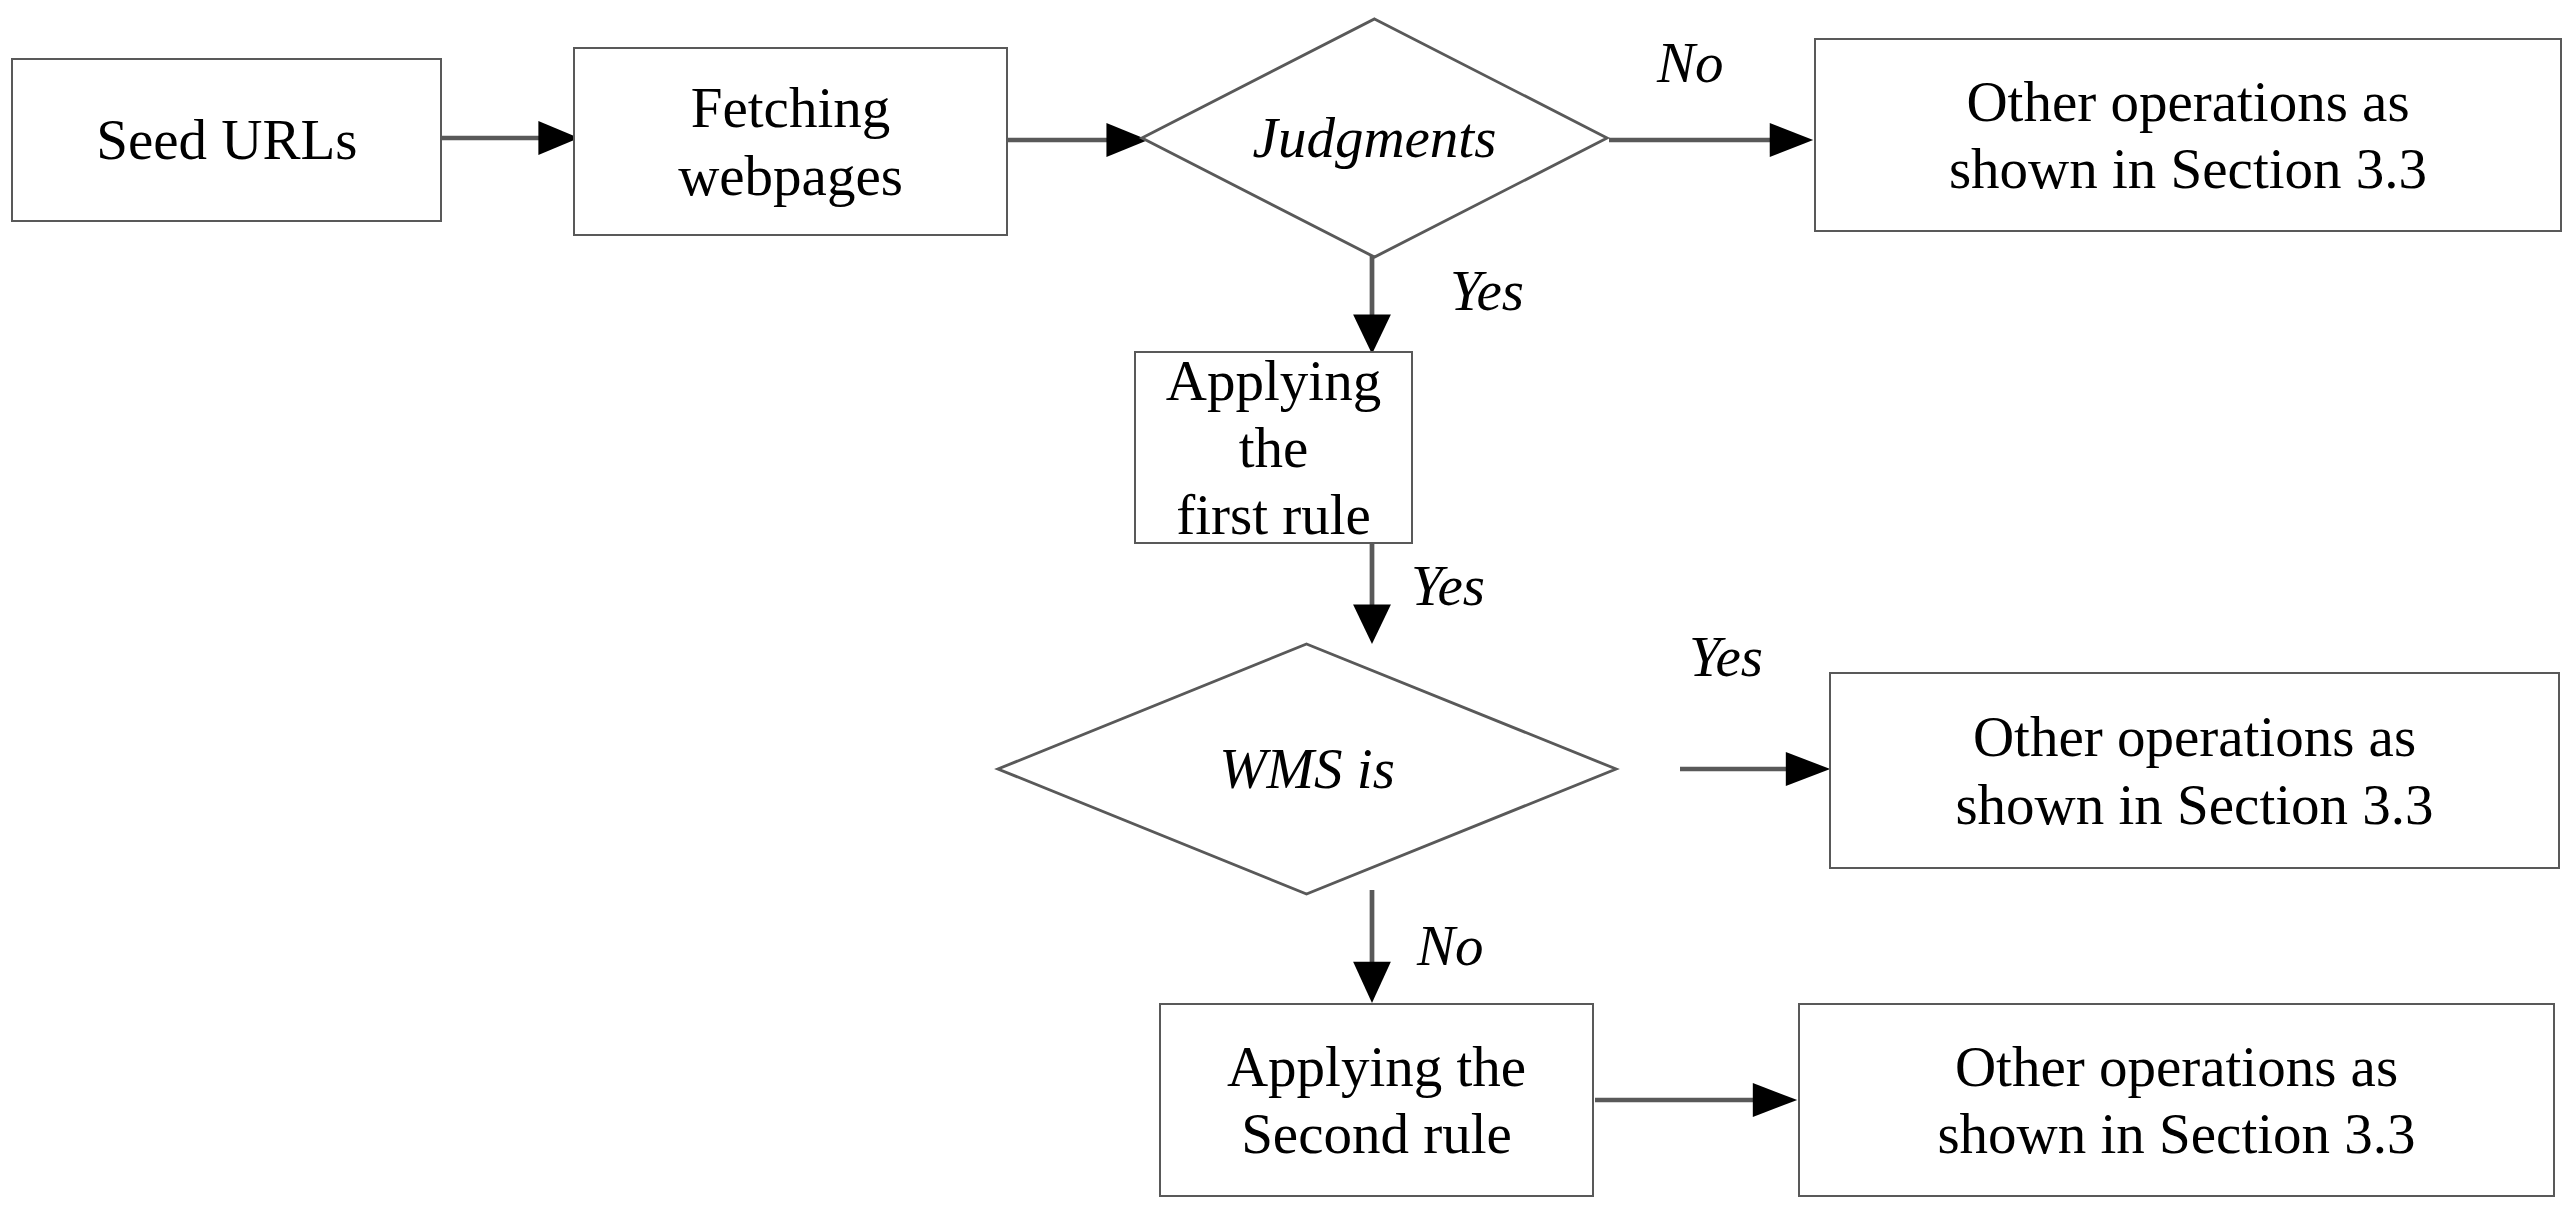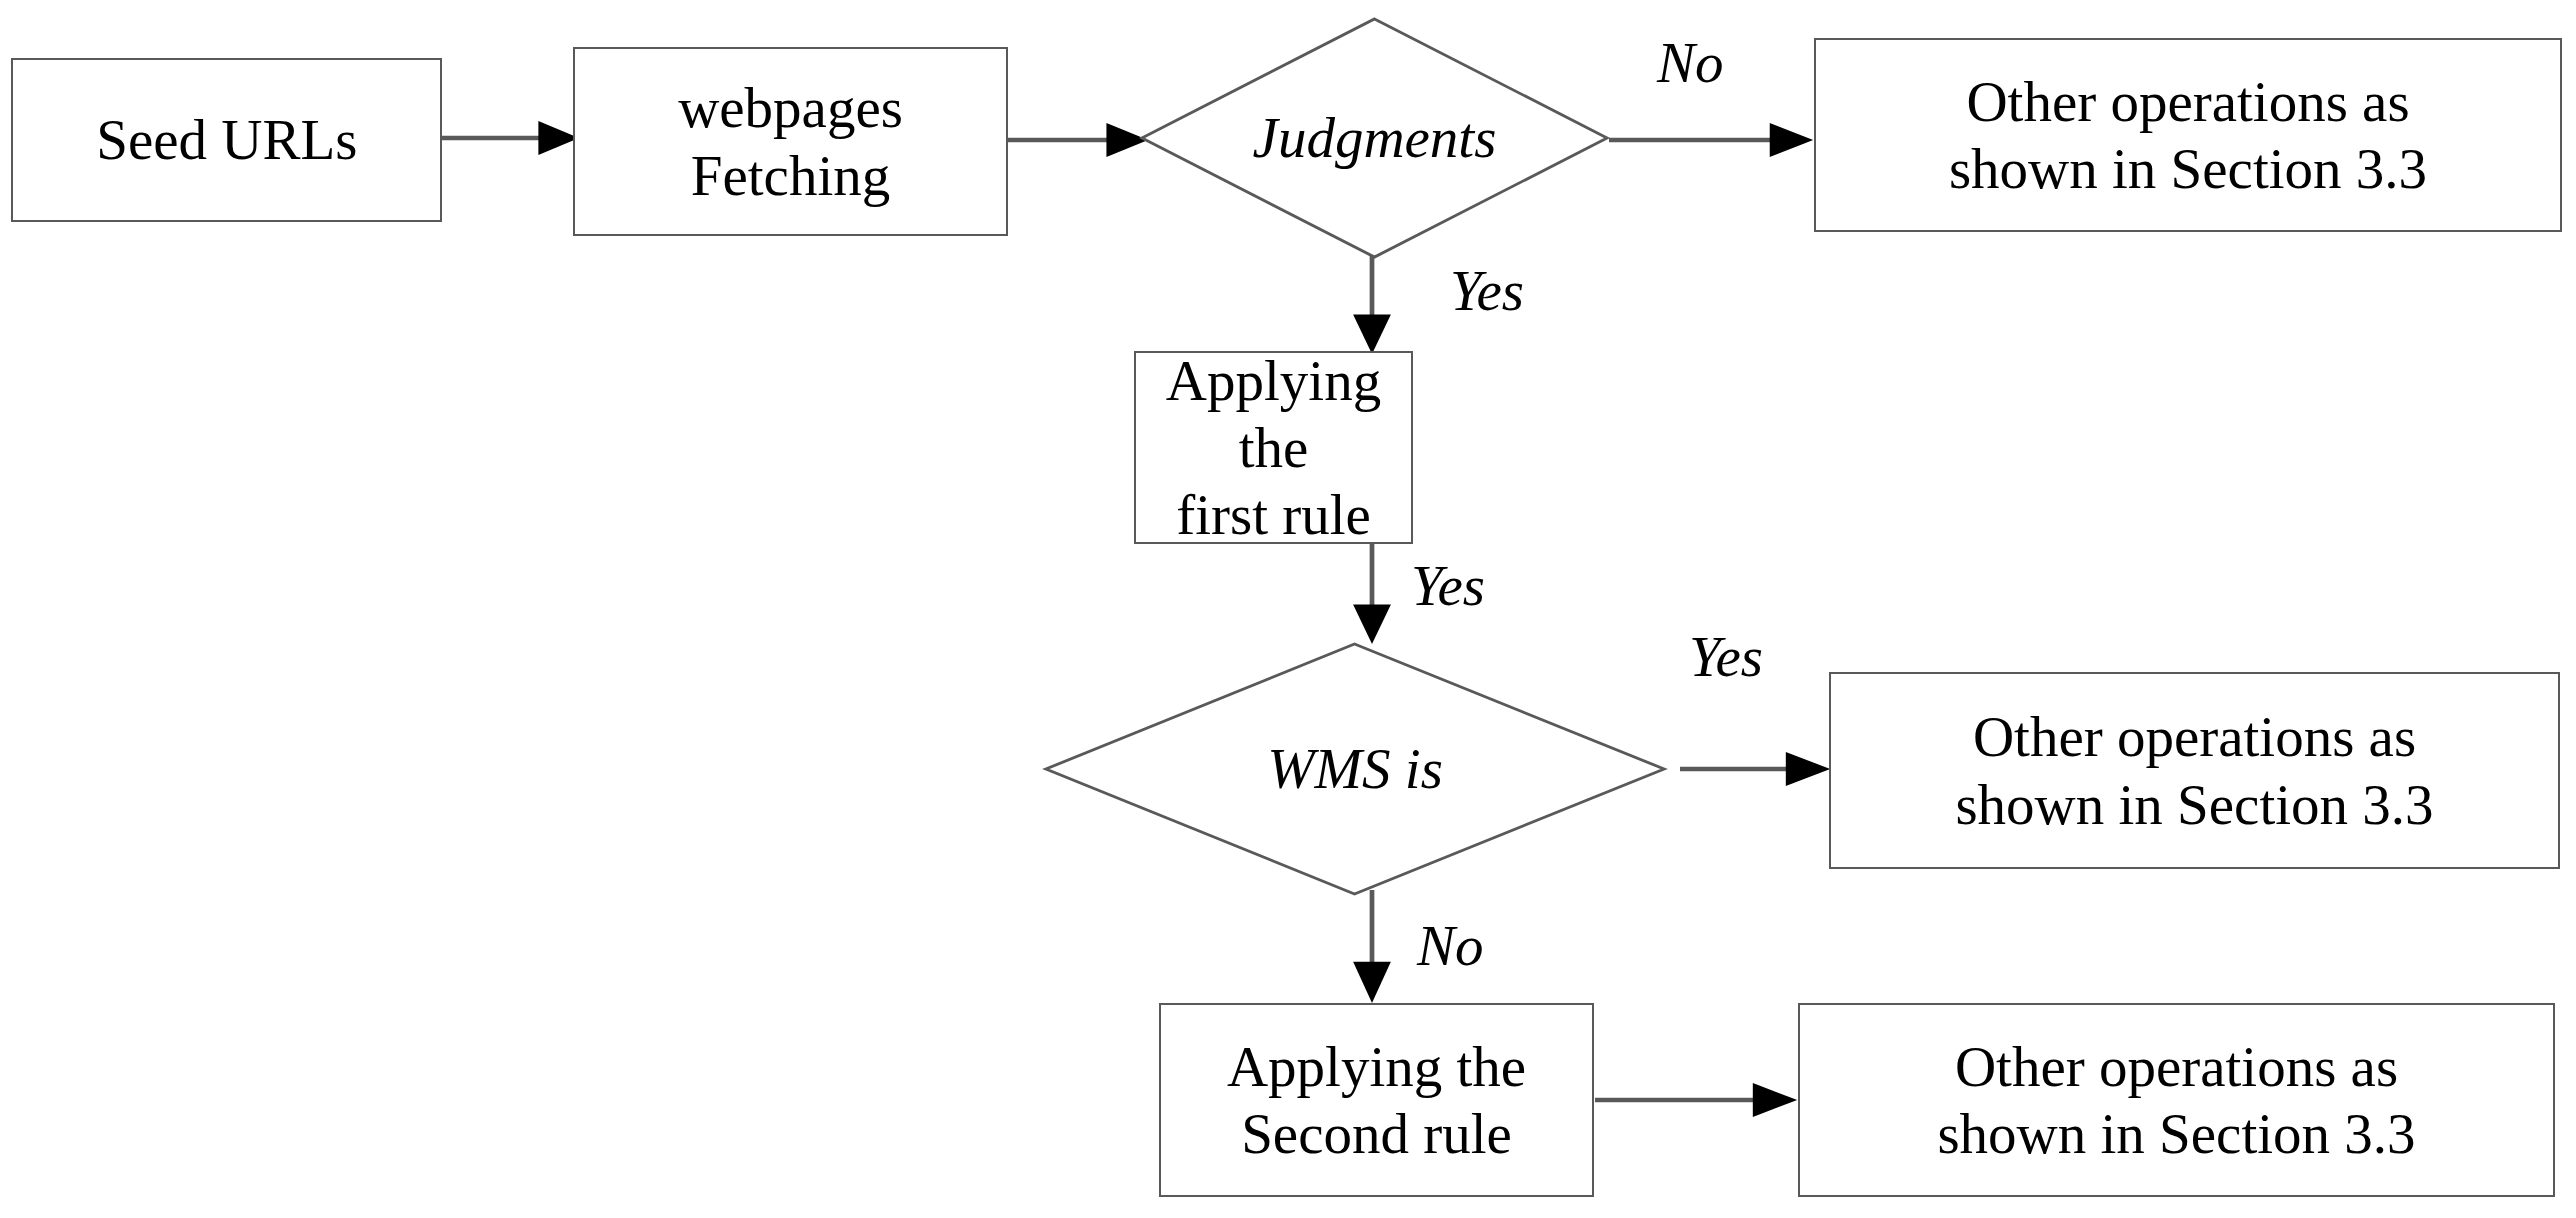--- a/index.html
+++ b/index.html
@@ -122,22 +122,22 @@
   <svg class="connector" style="left:1595px; top:1081px; width:206px; height:38px;" viewBox="0 0 218 40">
     <line x1="0" y1="20" x2="175" y2="20"></line>
     <polygon points="167,2 214,20 167,38"></polygon>
   </svg>
 
   <div class="node process" style="left:11.4px; top:58px; width:431px; height:164px;">
     <span class="dtxt">Seed URLs</span>
   </div>
 
   <div class="node process" style="left:573px; top:47px; width:435px; height:189px; flex-direction:column;">
+    <span class="dtxt">Fetching</span>
     <span class="dtxt">webpages</span>
-    <span class="dtxt">Fetching</span>
   </div>
 
   <div class="decision-wrap" style="left:1140px; top:17px; width:469px; height:242px;">
     <svg width="469" height="242" viewBox="0 0 496 256">
       <polygon points="248,2 494,128 248,254 2,128" fill="#ffffff" stroke="#595959" stroke-width="3"></polygon>
     </svg>
     <div class="decision-label">
       <span class="dtxt">Judgments</span>
     </div>
   </div>
@@ -145,21 +145,21 @@
   <div class="node process" style="left:1814px; top:38px; width:748px; height:194px; flex-direction:column;">
     <span class="dtxt">Other operations as</span>
     <span class="dtxt">shown in Section 3.3</span>
   </div>
 
   <div class="node process" style="left:1134px; top:351px; width:279px; height:193px; flex-direction:column;">
     <span class="dtxt">Applying the</span>
     <span class="dtxt">first rule</span>
   </div>
 
-  <div class="decision-wrap" style="left:1044px; top:642px; width:622px; height:254px;">
+  <div class="decision-wrap" style="left:996px; top:642px; width:622px; height:254px;">
     <svg width="622" height="254" viewBox="0 0 657 268">
       <polygon points="328,2 655,134 328,266 2,134" fill="#ffffff" stroke="#595959" stroke-width="3"></polygon>
     </svg>
     <div class="decision-label" style="flex-direction:column; justify-content:center;">
       <span class="dtxt">WMS is</span>
     </div>
   </div>
 
   <div class="node process" style="left:1829px; top:672px; width:731px; height:197px; flex-direction:column;">
     <span class="dtxt">Other operations as</span>

